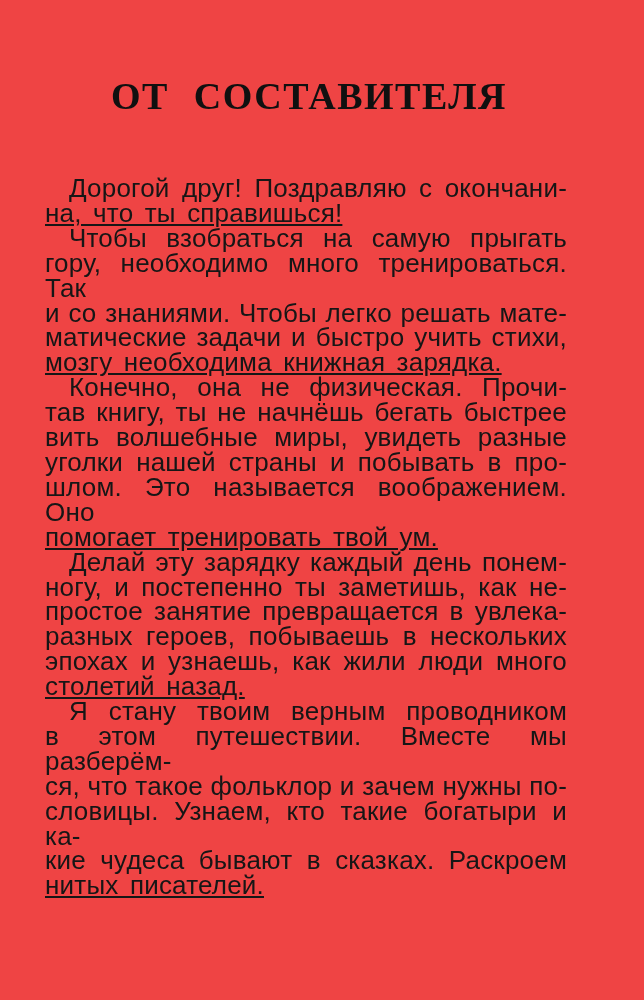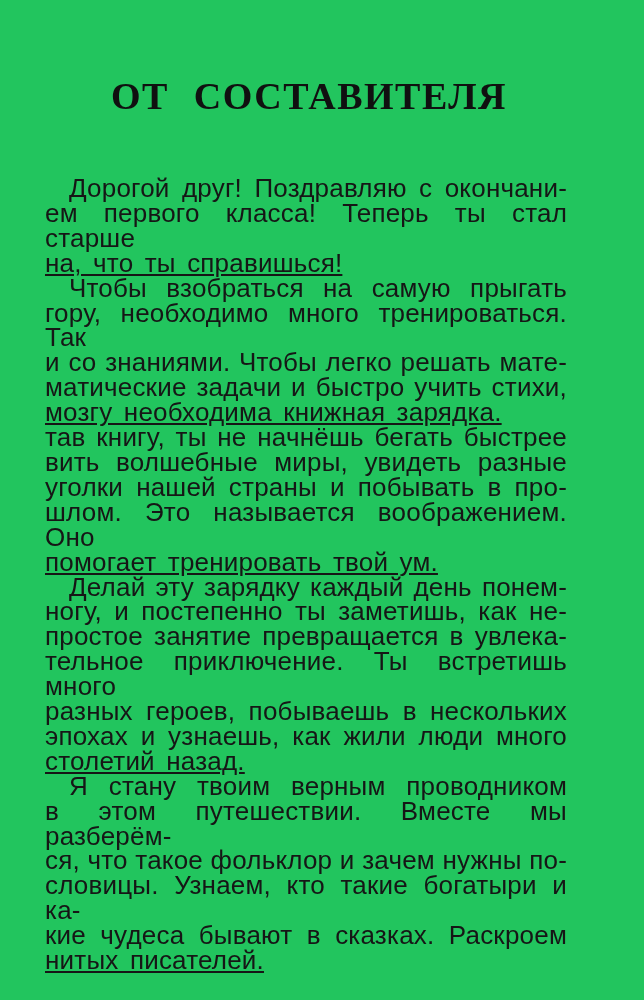--- a/index.html
+++ b/index.html
@@ -7,21 +7,21 @@
     padding: 0;
     width: 644px;
     height: 1000px;
     background: #ffffff;
     overflow: hidden;
   }
   .page {
     position: relative;
     width: 644px;
     height: 1000px;
-    background: #22c55e;
+    background: #ef4444;
     color: #161616;
     font-family: "Liberation Sans", sans-serif;
   }
   .title {
     position: absolute;
     top: 76px;
     left: 48px;
     width: 522px;
     margin: 0;
     text-align: center;
@@ -56,42 +56,41 @@
   }
 </style>
 </head>
 <body>
 
 <div class="page">
   <h1 class="title">ОТ СОСТАВИТЕЛЯ</h1>
   <div class="body-text">
       <div class="paragraph">
         <div class="line indent">Дорогой друг! Поздравляю с окончани-</div>
-        <div class="line">ем первого класса! Теперь ты стал старше</div>
         <div class="line last">на, что ты справишься!</div>
       </div>
       <div class="paragraph">
         <div class="line indent">Чтобы взобраться на самую прыгать</div>
         <div class="line">гору, необходимо много тренироваться. Так</div>
         <div class="line">и со знаниями. Чтобы легко решать мате-</div>
         <div class="line">матические задачи и быстро учить стихи,</div>
         <div class="line last">мозгу необходима книжная зарядка.</div>
       </div>
       <div class="paragraph">
+        <div class="line indent">Конечно, она не физическая. Прочи-</div>
         <div class="line">тав книгу, ты не начнёшь бегать быстрее</div>
         <div class="line">вить волшебные миры, увидеть разные</div>
         <div class="line">уголки нашей страны и побывать в про-</div>
         <div class="line">шлом. Это называется воображением. Оно</div>
         <div class="line last">помогает тренировать твой ум.</div>
       </div>
       <div class="paragraph">
         <div class="line indent">Делай эту зарядку каждый день понем-</div>
         <div class="line">ногу, и постепенно ты заметишь, как не-</div>
         <div class="line">простое занятие превращается в увлека-</div>
-        <div class="line">тельное приключение. Ты встретишь много</div>
         <div class="line">разных героев, побываешь в нескольких</div>
         <div class="line">эпохах и узнаешь, как жили люди много</div>
         <div class="line last">столетий назад.</div>
       </div>
       <div class="paragraph">
         <div class="line indent">Я стану твоим верным проводником</div>
         <div class="line">в этом путешествии. Вместе мы разберём-</div>
         <div class="line">ся, что такое фольклор и зачем нужны по-</div>
         <div class="line">словицы. Узнаем, кто такие богатыри и ка-</div>
         <div class="line">кие чудеса бывают в сказках. Раскроем</div>

